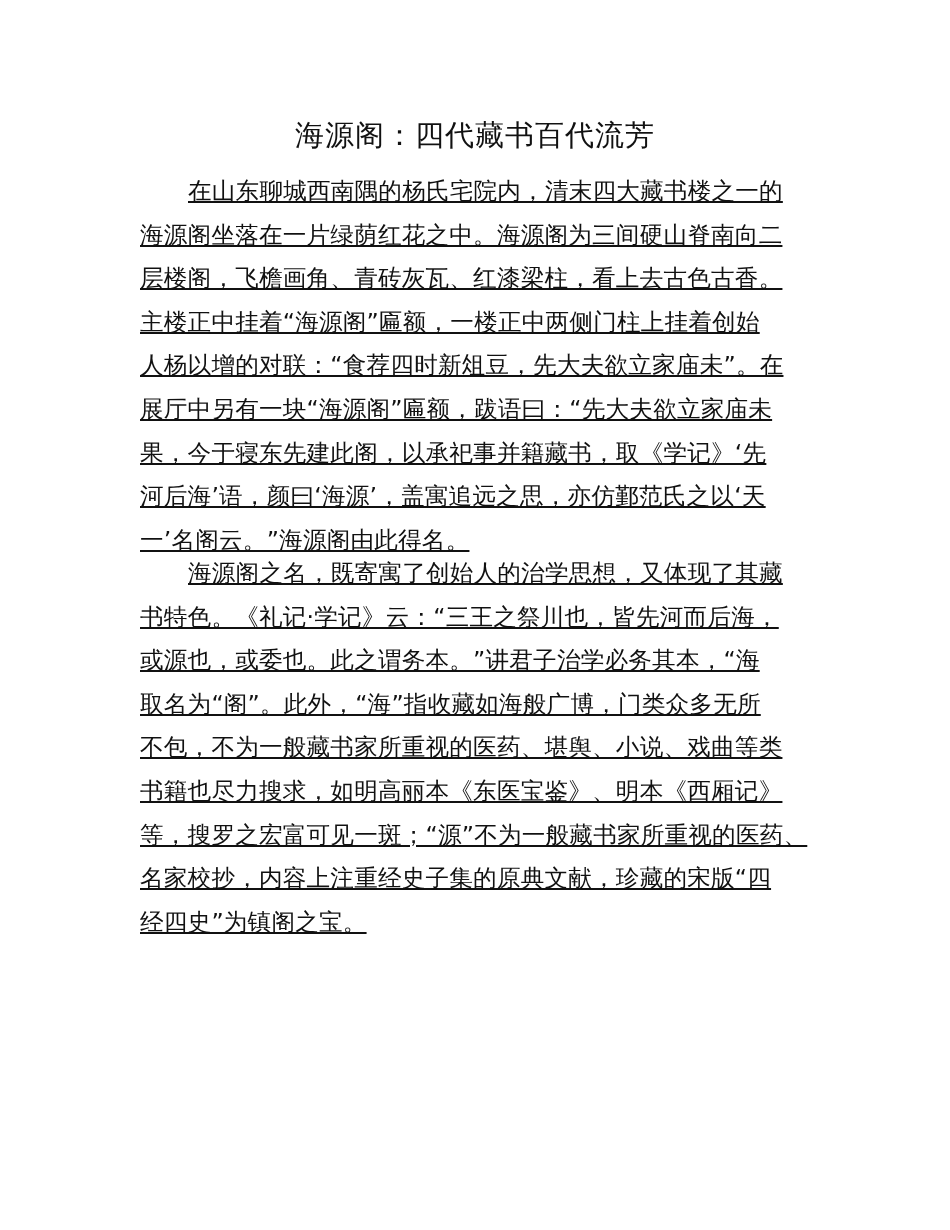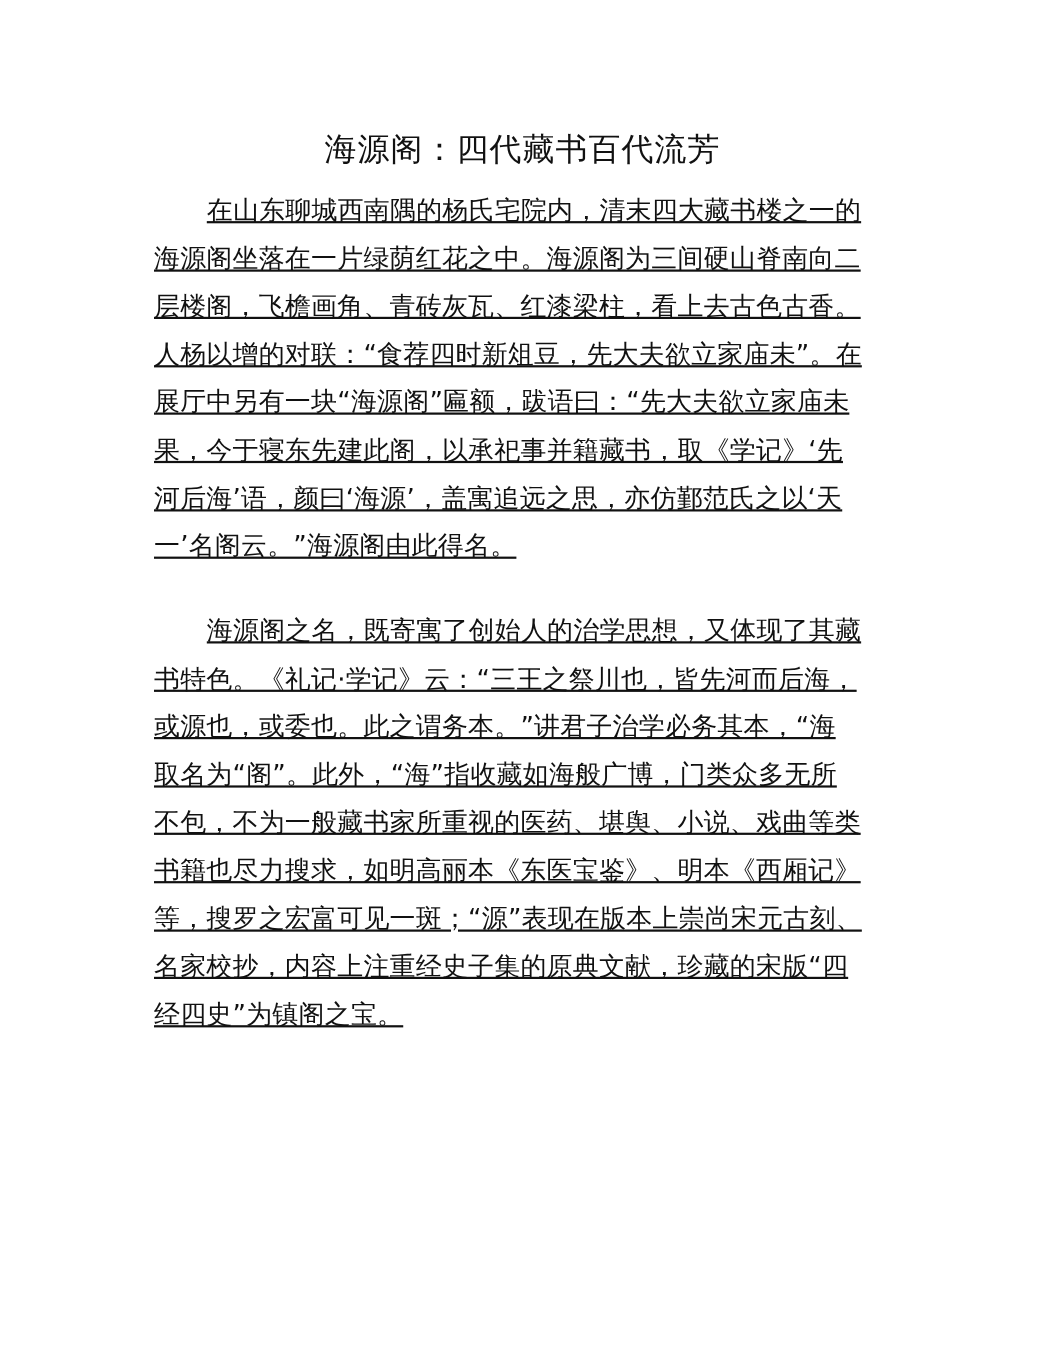--- a/index.html
+++ b/index.html
@@ -56,31 +56,32 @@
 </head>
 <body>
 
 <div class="page">
   <div class="title">海源阁：四代藏书百代流芳</div>
 
   <div class="para" id="para-1">
     <span class="line indent">在山东聊城西南隅的杨氏宅院内，清末四大藏书楼之一的</span>
     <span class="line">海源阁坐落在一片绿荫红花之中。海源阁为三间硬山脊南向二</span>
     <span class="line">层楼阁，飞檐画角、青砖灰瓦、红漆梁柱，看上去古色古香。</span>
+    <span class="line">主楼正中挂着“海源阁”匾额，一楼正中两侧门柱上挂着创始</span>
     <span class="line">人杨以增的对联：“食荐四时新俎豆，先大夫欲立家庙未”。在</span>
     <span class="line">展厅中另有一块“海源阁”匾额，跋语曰：“先大夫欲立家庙未</span>
     <span class="line">果，今于寝东先建此阁，以承祀事并籍藏书，取《学记》‘先</span>
     <span class="line">河后海’语，颜曰‘海源’，盖寓追远之思，亦仿鄞范氏之以‘天</span>
     <span class="line">一’名阁云。”海源阁由此得名。</span>
   </div>
 
   <div class="para" id="para-2">
     <span class="line indent">海源阁之名，既寄寓了创始人的治学思想，又体现了其藏</span>
     <span class="line">书特色。《礼记·学记》云：“三王之祭川也，皆先河而后海，</span>
     <span class="line">或源也，或委也。此之谓务本。”讲君子治学必务其本，“海</span>
     <span class="line">取名为“阁”。此外，“海”指收藏如海般广博，门类众多无所</span>
     <span class="line">不包，不为一般藏书家所重视的医药、堪舆、小说、戏曲等类</span>
     <span class="line">书籍也尽力搜求，如明高丽本《东医宝鉴》、明本《西厢记》</span>
-    <span class="line">等，搜罗之宏富可见一斑；“源”表现在版本上崇尚宋元古刻、</span>
+    <span class="line">等，搜罗之宏富可见一斑；“源”不为一般藏书家所重视的医药、</span>
     <span class="line">名家校抄，内容上注重经史子集的原典文献，珍藏的宋版“四</span>
     <span class="line">经四史”为镇阁之宝。</span>
   </div>
 </div>
 
 </body></html>

